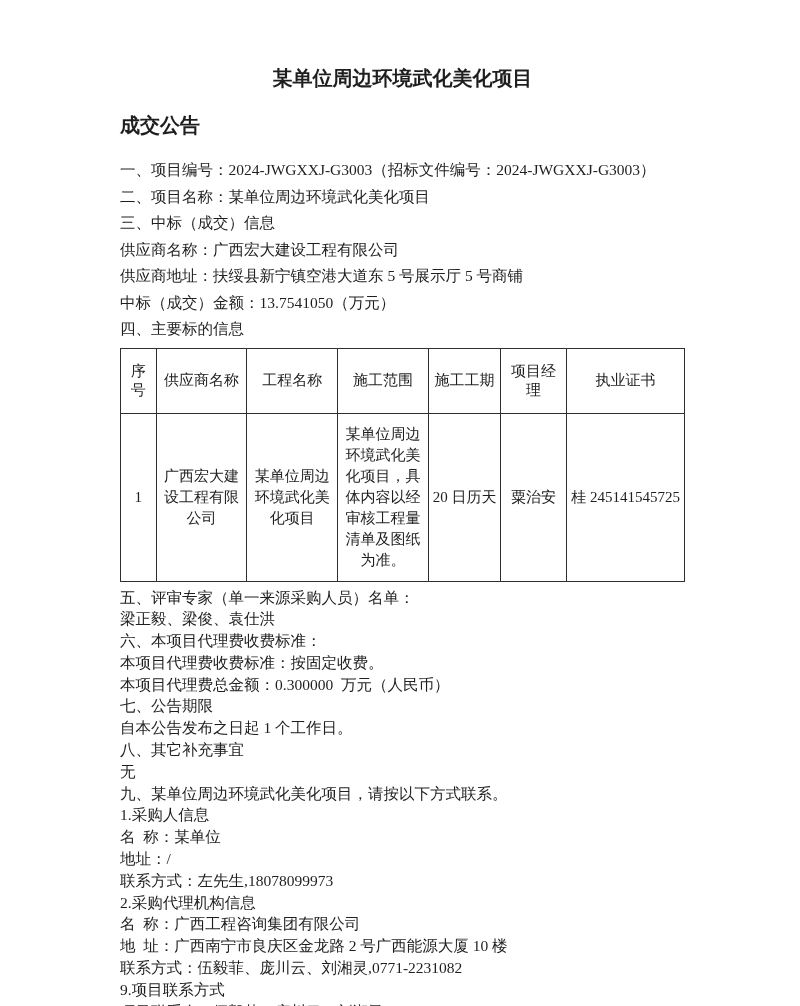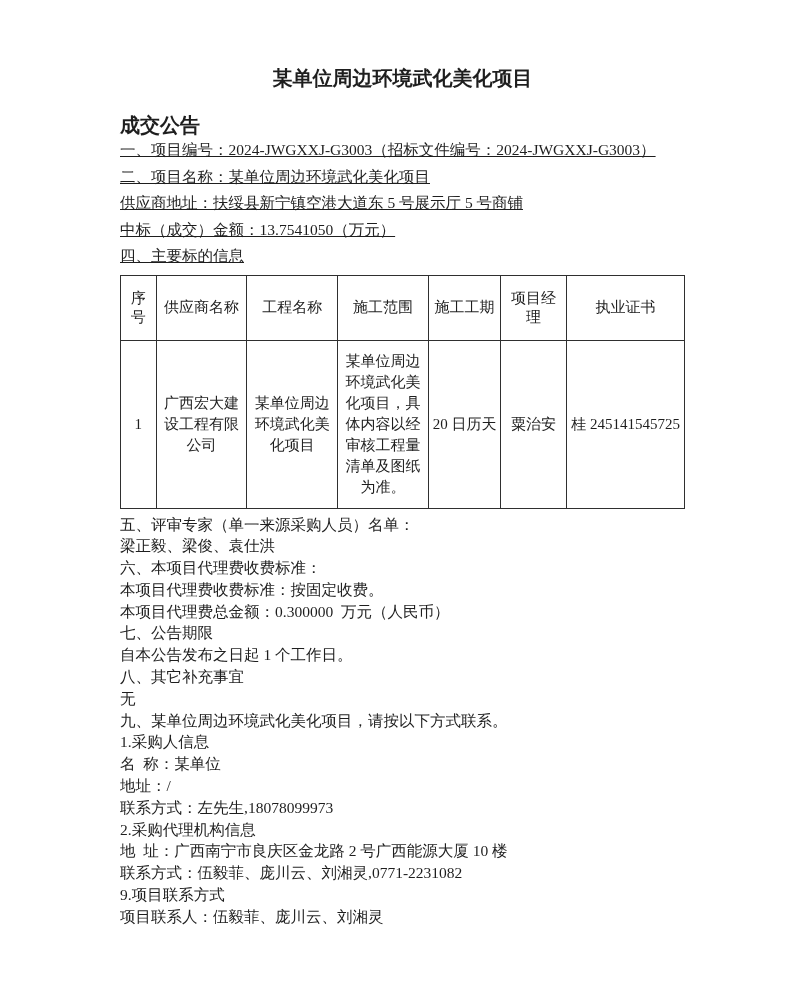--- a/index.html
+++ b/index.html
@@ -28,21 +28,21 @@
     line-height: 1.2;
   }
   .subtitle {
     margin: 23px 0 0 0;
     text-align: left;
     font-size: 20px;
     font-weight: bold;
     line-height: 1.2;
   }
   .body-block {
-    text-decoration: underline;
+    margin-top: 20px;
   }
   .line {
     font-size: 15.5px;
     line-height: 26.5px;
     white-space: pre-wrap;
   }
   .line.sm {
     line-height: 21.8px;
   }
   table.award {
@@ -75,20 +75,22 @@
 <body>
 
 <div class="doc">
 
   <h1 class="title">某单位周边环境武化美化项目</h1>
   <h2 class="subtitle">成交公告</h2>
 
   <div class="body-block">
     <div class="line">一、项目编号：2024-JWGXXJ-G3003（招标文件编号：2024-JWGXXJ-G3003）</div>
     <div class="line">二、项目名称：某单位周边环境武化美化项目</div>
+    <div class="line">三、中标（成交）信息</div>
+    <div class="line">供应商名称：广西宏大建设工程有限公司</div>
     <div class="line">供应商地址：扶绥县新宁镇空港大道东 5 号展示厅 5 号商铺</div>
     <div class="line">中标（成交）金额：13.7541050（万元）</div>
     <div class="line">四、主要标的信息</div>
   </div>
 
   <table class="award">
     <colgroup>
       <col style="width:6.3%">
       <col style="width:16.1%">
       <col style="width:16.1%">
@@ -130,20 +132,21 @@
     <div class="line sm">七、公告期限</div>
     <div class="line sm">自本公告发布之日起 1 个工作日。</div>
     <div class="line sm">八、其它补充事宜</div>
     <div class="line sm">无</div>
     <div class="line sm">九、某单位周边环境武化美化项目，请按以下方式联系。</div>
     <div class="line sm">1.采购人信息</div>
     <div class="line sm">名  称：某单位</div>
     <div class="line sm">地址：/</div>
     <div class="line sm">联系方式：左先生,18078099973</div>
     <div class="line sm">2.采购代理机构信息</div>
+    <div class="line sm">名  称：广西工程咨询集团有限公司</div>
     <div class="line sm">地  址：广西南宁市良庆区金龙路 2 号广西能源大厦 10 楼</div>
     <div class="line sm">联系方式：伍毅菲、庞川云、刘湘灵,0771-2231082</div>
     <div class="line sm">9.项目联系方式</div>
     <div class="line sm">项目联系人：伍毅菲、庞川云、刘湘灵</div>
 
   </div>
 
 </div>
 
 </body></html>

